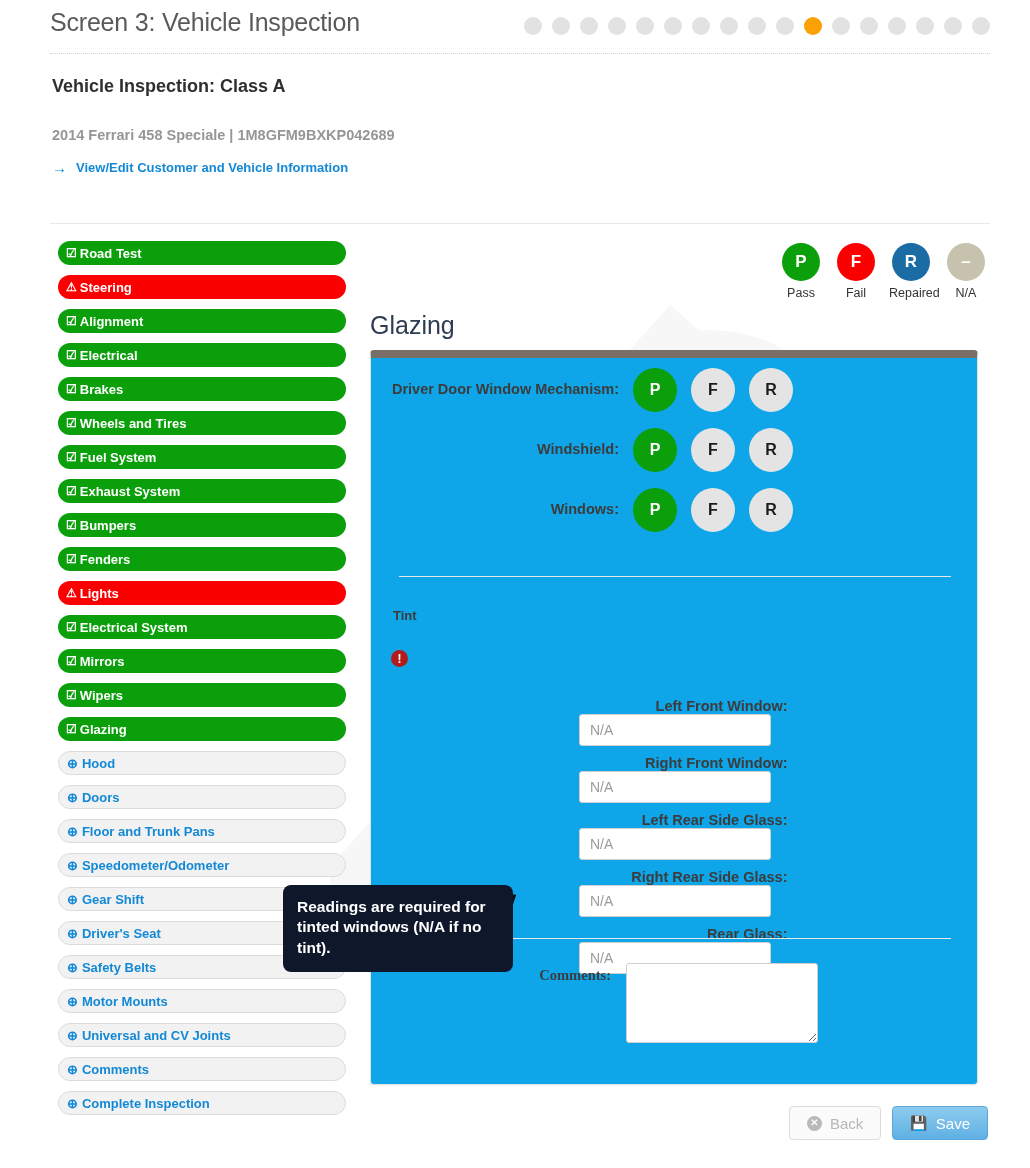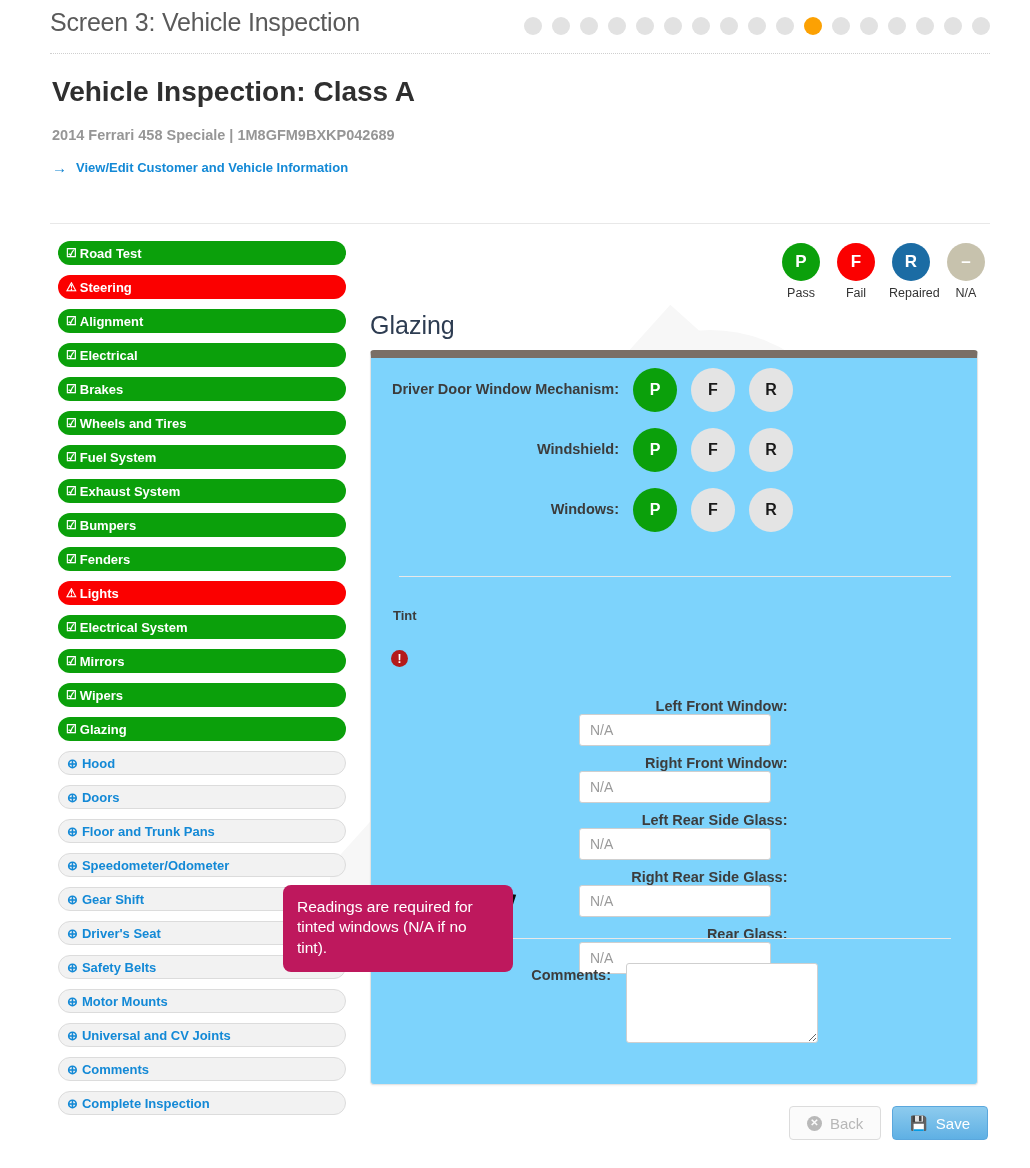--- a/index.html
+++ b/index.html
@@ -52,21 +52,21 @@
   .dot { width: 18px; height: 18px; border-radius: 50%; background: #e2e2e2; }
   .dot.active { background: #fca103; }
   .hdr-rule {
     position: absolute; left: 50px; top: 53px; width: 940px; height: 0;
     border-top: 1px dotted #cfcfcf;
   }
 
   
   .page-title {
     position: absolute; left: 52px; top: 76px;
-    font-size: 28px; font-weight: bold; color: #2f2f2f;
+    font-size: 18px; font-weight: bold; color: #2f2f2f;
   }
   .vehicle-line {
     position: absolute; left: 52px; top: 127px;
     font-size: 14.5px; font-weight: bold; color: #969696;
   }
   .edit-link-row {
     position: absolute; left: 52px; top: 160px;
     display: flex; align-items: center; gap: 9px;
   }
   .arrow-ico { color: #0f82d0; font-size: 15px; font-weight: bold; line-height: 1; }
@@ -122,21 +122,21 @@
   }
 
   
   .section-heading {
     position: absolute; left: 370px; top: 311px;
     font-size: 25px; color: #2d3c51; font-weight: normal;
   }
   .card {
     position: absolute; left: 370px; top: 350px;
     width: 608px; height: 735px;
-    background: #7dd3fc;
+    background: #0ea5e9;
     border: 1px solid #e3e3e3;
     border-top: 8px solid #7a6f66;
     border-radius: 4px;
     box-shadow: 0 1px 2px rgba(0,0,0,0.05);
     z-index: 1;
   }
 
   .pfr-block { position: absolute; left: 0; top: 10px; width: 608px; }
   .pfr-row {
     display: flex; align-items: center; justify-content: flex-start;
@@ -195,34 +195,35 @@
   .field-input::placeholder { color: #9b9b9b; }
 
   .comments-row {
     position: absolute; left: 0; top: 605px; width: 608px;
     display: flex; align-items: flex-start;
   }
   .comments-label {
     width: 255px; text-align: right; padding-right: 15px;
     font-size: 14.5px; font-weight: bold; color: #3c3c3c;
     padding-top: 4px;
+    font-family: Liberation Serif, serif;
   }
   .comments-box {
     width: 192px; height: 80px;
     border: 1px solid #cfcfcf; border-radius: 3px;
     font-size: 14px; padding: 6px 8px; resize: both;
     font-family: "Liberation Sans", sans-serif;
   }
 
   
   .tooltip {
     position: absolute; left: 283px; top: 885px;
-    width: 230px; background: #be185d; color: #ffffff;
+    width: 230px; background: #0f172a; color: #ffffff;
     border-radius: 8px; padding: 12px 14px 14px 14px;
-    font-size: 15.5px; font-weight: normal; line-height: 1.32;
+    font-size: 15.5px; font-weight: bold; line-height: 1.32;
     z-index: 5;
   }
   .tooltip-tail {
     position: absolute; left: 505px; top: 894px;
     width: 0; height: 0; z-index: 4;
     border-left: 8px solid #0d0d0d;
     border-bottom: 46px solid transparent;
     transform: rotate(8deg);
   }
 

